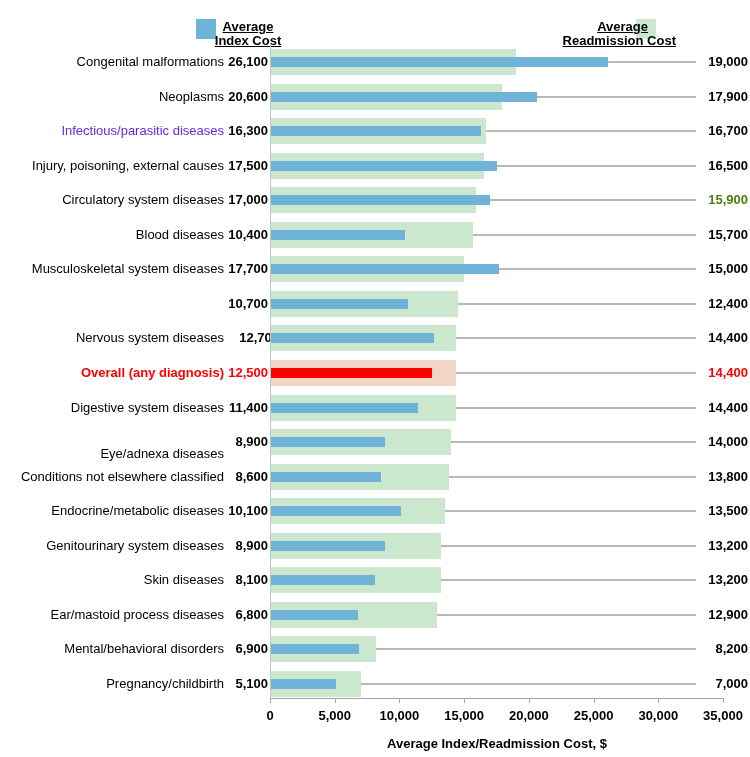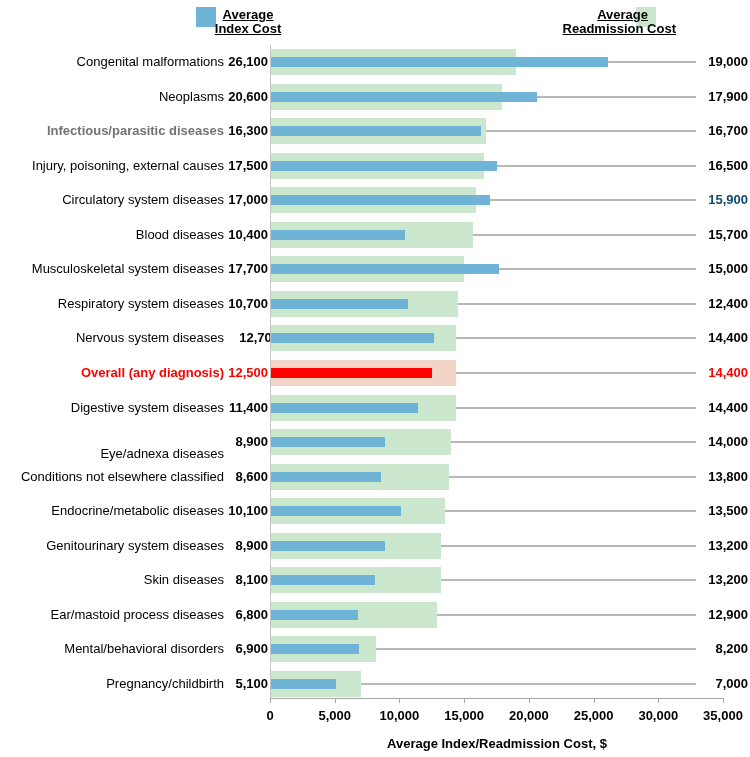--- a/index.html
+++ b/index.html
@@ -7,21 +7,21 @@
   .stage {
     position: relative;
     width: 750px;
     height: 757px;
     background: #ffffff;
     font-family: "Liberation Sans", sans-serif;
     color: #000;
     overflow: hidden;
   }
   .abs { position: absolute; }
-  .legend-item { position: absolute; display: flex; align-items: center; }
+  .legend-item { position: absolute; display: flex; align-items: center; margin-top: 12px; }
   .swatch { width: 20px; height: 20px; }
   .legend-text {
     font-size: 13px; font-weight: bold; text-align: center;
     line-height: 14px; text-decoration: underline; white-space: nowrap;
   }
   .cat-label {
     position: absolute; font-size: 13px; text-align: right;
     line-height: 18px; white-space: nowrap; padding-left: 20px;
   }
   .val-label {
@@ -67,51 +67,50 @@
       <div class="bar" style="left: 270px; top: 49px; width: 246px; height: 26px; background: rgb(203, 231, 206);"></div>
       <div class="leader" style="left: 608px; top: 61px; width: 88px; background: rgb(184, 184, 184);"></div>
       <div class="bar" style="left: 270px; top: 57px; width: 338px; height: 10px; background: rgb(111, 180, 215);"></div>
       <div class="val-label" style="left: 698px; top: 53px; width: 50px; color: rgb(0, 0, 0);">19,000</div>
       <div class="cat-label" style="left: 0px; top: 87.55px; width: 224px; color: rgb(0, 0, 0);">Neoplasms</div>
       <div class="val-label" style="left: 224px; top: 87.55px; width: 44px; color: rgb(0, 0, 0);">20,600</div>
       <div class="bar" style="left: 270px; top: 83.55px; width: 232px; height: 26px; background: rgb(203, 231, 206);"></div>
       <div class="leader" style="left: 537px; top: 95.55px; width: 159px; background: rgb(184, 184, 184);"></div>
       <div class="bar" style="left: 270px; top: 91.55px; width: 267px; height: 10px; background: rgb(111, 180, 215);"></div>
       <div class="val-label" style="left: 698px; top: 87.55px; width: 50px; color: rgb(0, 0, 0);">17,900</div>
-      <div class="cat-label" style="left: 0px; top: 122.1px; width: 224px; color: #737373; font-weight: bold;">Infectious/parasitic diseases</div>
+      <div class="cat-label" style="left: 0px; top: 122.1px; width: 224px; color: #6d28d9;">Infectious/parasitic diseases</div>
       <div class="val-label" style="left: 224px; top: 122.1px; width: 44px; color: rgb(0, 0, 0);">16,300</div>
       <div class="bar" style="left: 270px; top: 118.1px; width: 216px; height: 26px; background: rgb(203, 231, 206);"></div>
       <div class="leader" style="left: 486px; top: 130.1px; width: 210px; background: rgb(184, 184, 184);"></div>
       <div class="bar" style="left: 270px; top: 126.1px; width: 211px; height: 10px; background: rgb(111, 180, 215);"></div>
       <div class="val-label" style="left: 698px; top: 122.1px; width: 50px; color: rgb(0, 0, 0);">16,700</div>
       <div class="cat-label" style="left: 0px; top: 156.65px; width: 224px; color: rgb(0, 0, 0);">Injury, poisoning, external causes</div>
       <div class="val-label" style="left: 224px; top: 156.65px; width: 44px; color: rgb(0, 0, 0);">17,500</div>
       <div class="bar" style="left: 270px; top: 152.65px; width: 214px; height: 26px; background: rgb(203, 231, 206);"></div>
       <div class="leader" style="left: 497px; top: 164.65px; width: 199px; background: rgb(184, 184, 184);"></div>
       <div class="bar" style="left: 270px; top: 160.65px; width: 227px; height: 10px; background: rgb(111, 180, 215);"></div>
       <div class="val-label" style="left: 698px; top: 156.65px; width: 50px; color: rgb(0, 0, 0);">16,500</div>
       <div class="cat-label" style="left: 0px; top: 191.2px; width: 224px; color: rgb(0, 0, 0);">Circulatory system diseases</div>
       <div class="val-label" style="left: 224px; top: 191.2px; width: 44px; color: rgb(0, 0, 0);">17,000</div>
       <div class="bar" style="left: 270px; top: 187.2px; width: 206px; height: 26px; background: rgb(203, 231, 206);"></div>
       <div class="leader" style="left: 490px; top: 199.2px; width: 206px; background: rgb(184, 184, 184);"></div>
       <div class="bar" style="left: 270px; top: 195.2px; width: 220px; height: 10px; background: rgb(111, 180, 215);"></div>
-      <div class="val-label" style="left: 698px; top: 191.2px; width: 50px; color: #0c4a6e;">15,900</div>
+      <div class="val-label" style="left: 698px; top: 191.2px; width: 50px; color: #4d7c0f;">15,900</div>
       <div class="cat-label" style="left: 0px; top: 225.75px; width: 224px; color: rgb(0, 0, 0);">Blood diseases</div>
       <div class="val-label" style="left: 224px; top: 225.75px; width: 44px; color: rgb(0, 0, 0);">10,400</div>
       <div class="bar" style="left: 270px; top: 221.75px; width: 203px; height: 26px; background: rgb(203, 231, 206);"></div>
       <div class="leader" style="left: 473px; top: 233.75px; width: 223px; background: rgb(184, 184, 184);"></div>
       <div class="bar" style="left: 270px; top: 229.75px; width: 135px; height: 10px; background: rgb(111, 180, 215);"></div>
       <div class="val-label" style="left: 698px; top: 225.75px; width: 50px; color: rgb(0, 0, 0);">15,700</div>
       <div class="cat-label" style="left: 0px; top: 260.3px; width: 224px; color: rgb(0, 0, 0);">Musculoskeletal system diseases</div>
       <div class="val-label" style="left: 224px; top: 260.3px; width: 44px; color: rgb(0, 0, 0);">17,700</div>
       <div class="bar" style="left: 270px; top: 256.3px; width: 194px; height: 26px; background: rgb(203, 231, 206);"></div>
       <div class="leader" style="left: 499px; top: 268.3px; width: 197px; background: rgb(184, 184, 184);"></div>
       <div class="bar" style="left: 270px; top: 264.3px; width: 229px; height: 10px; background: rgb(111, 180, 215);"></div>
       <div class="val-label" style="left: 698px; top: 260.3px; width: 50px; color: rgb(0, 0, 0);">15,000</div>
-      <div class="cat-label" style="left: 0px; top: 294.85px; width: 224px; color: rgb(0, 0, 0);">Respiratory system diseases</div>
       <div class="val-label" style="left: 224px; top: 294.85px; width: 44px; color: rgb(0, 0, 0);">10,700</div>
       <div class="bar" style="left: 270px; top: 290.85px; width: 188px; height: 26px; background: rgb(203, 231, 206);"></div>
       <div class="leader" style="left: 458px; top: 302.85px; width: 238px; background: rgb(184, 184, 184);"></div>
       <div class="bar" style="left: 270px; top: 298.85px; width: 138px; height: 10px; background: rgb(111, 180, 215);"></div>
       <div class="val-label" style="left: 698px; top: 294.85px; width: 50px; color: rgb(0, 0, 0);">12,400</div>
       <div class="cat-label" style="left: 0px; top: 329.4px; width: 224px; color: rgb(0, 0, 0);">Nervous system diseases</div>
       <div class="val-label" style="left: 224px; top: 329.4px; width: 44px; color: rgb(0, 0, 0); margin-left: 11px;">12,700</div>
       <div class="bar" style="left: 270px; top: 325.4px; width: 186px; height: 26px; background: rgb(203, 231, 206);"></div>
       <div class="leader" style="left: 456px; top: 337.4px; width: 240px; background: rgb(184, 184, 184);"></div>
       <div class="bar" style="left: 270px; top: 333.4px; width: 164px; height: 10px; background: rgb(111, 180, 215);"></div>

